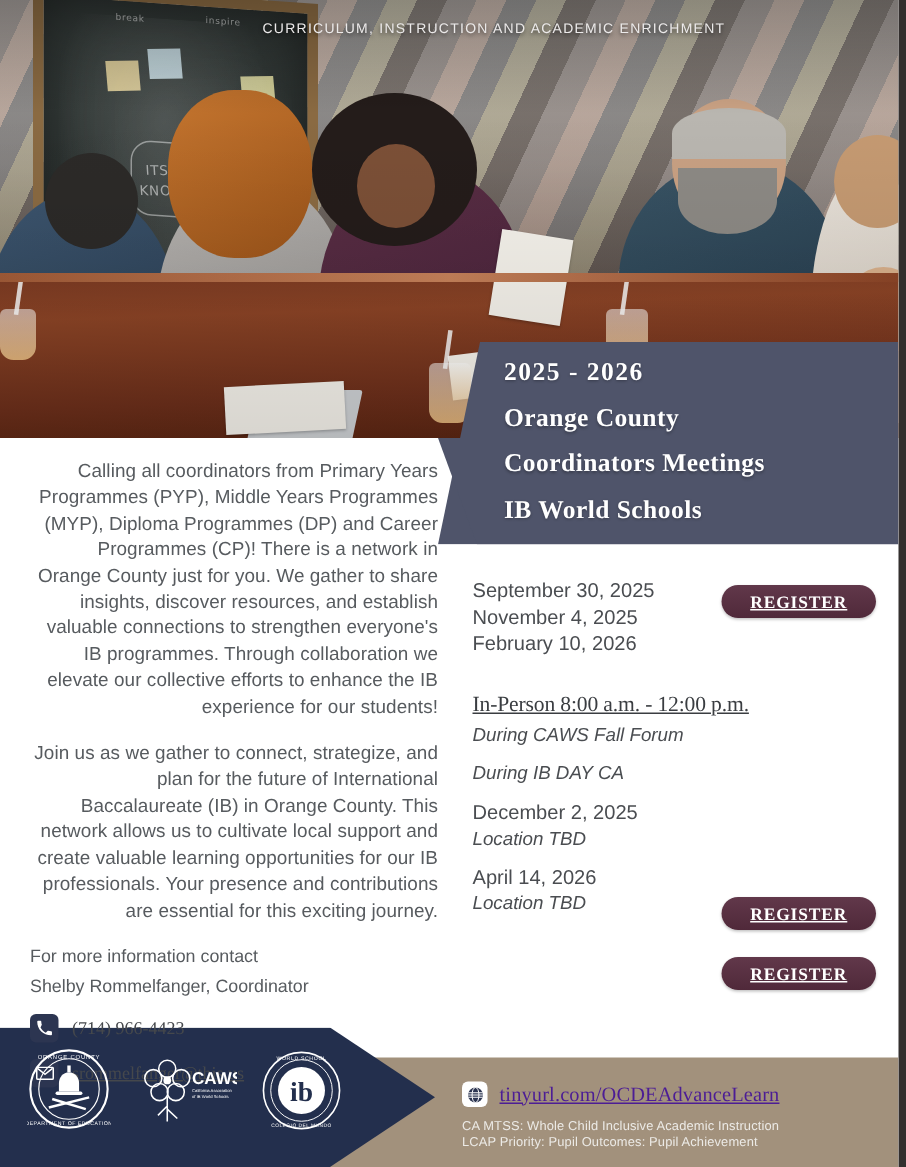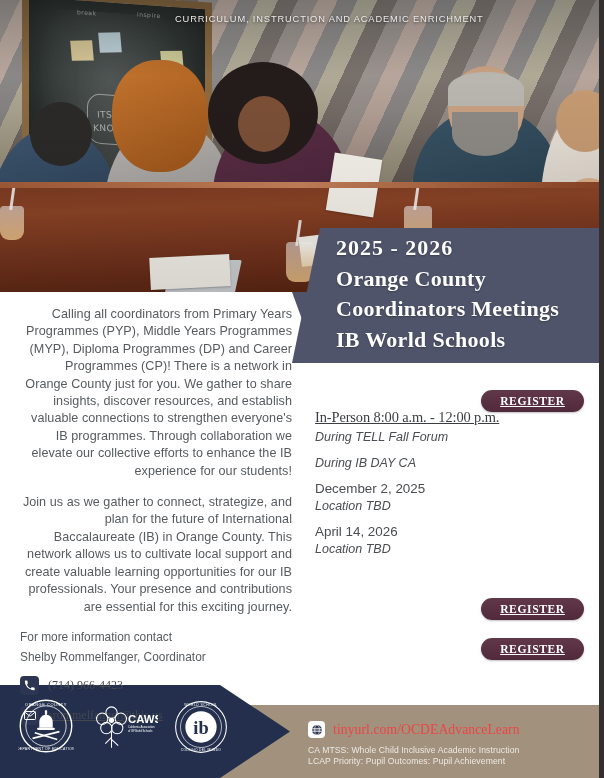--- a/index.html
+++ b/index.html
@@ -139,21 +139,21 @@
   .title-band-lower {
     position:absolute; left:292px; top:292px; width:307px; height:71px;
     background:#4f546a; z-index:7;
     clip-path:polygon(0 0, 100% 0, 100% 100%, 26px 100%);
   }
   .title-text {
     position:absolute; left:336px; top:233px; z-index:9;
     color:#ffffff;
     font-family:"Liberation Serif", "DejaVu Serif", serif;
     font-weight:700;
-    font-size:22px;
+    font-size:17px;
     line-height:30.5px;
     letter-spacing:.3px;
     text-shadow:0 1px 2px rgba(0,0,0,.3);
   }
   .title-text .y { letter-spacing:1px; }
 
   
   .left-col { position:absolute; left:20px; top:306px; width:272px; z-index:5; }
   .body-p {
     color:#575b5f; font-size:12.6px; line-height:17.4px; letter-spacing:.05px;
@@ -211,21 +211,21 @@
   }
   .logos { position:absolute; left:18px; bottom:24px; z-index:6; display:flex; align-items:center; gap:22px; }
   .logo-ocde { width:56px; height:56px; position:relative; }
   .logo-caws { width:56px; height:56px; position:relative; }
   .logo-ib   { width:52px; height:52px; position:relative; }
 
   .url-row { position:absolute; left:308px; bottom:40px; z-index:6; display:flex; align-items:center; gap:8px; }
   .globe-box { width:17px;height:17px;border-radius:4px;background:#ffffff;display:flex;align-items:center;justify-content:center; }
   .url-text {
     font-family:"Liberation Serif","DejaVu Serif",serif;
-    color:#ef4444; font-size:13.6px; letter-spacing:.1px;
+    color:#4c1d95; font-size:13.6px; text-decoration:underline; letter-spacing:.1px;
   }
   .foot-note {
     position:absolute; left:308px; bottom:10px; z-index:6;
     color:#eceae6; font-size:8.6px; line-height:11.6px; letter-spacing:.1px;
   }
 </style>
 </head>
 <body>
 
 <div class="flyer">
@@ -312,27 +312,38 @@
             <rect x="1" y="1" width="22" height="16" rx="1.5" fill="none" stroke="#ffffff" stroke-width="2"></rect>
             <path d="M2 2.5 12 10.5 22 2.5" fill="none" stroke="#ffffff" stroke-width="2"></path>
           </svg>
       </span>
       <span class="ctext link">srommelfanger@this.us</span>
     </div>
   </div>
 
   <div class="right-col">
 
+    <div>
+      <div class="evt">
+        <div>September 30, 2025</div>
+      </div>
+      <div class="evt">
+        <div>November 4, 2025</div>
+      </div>
+      <div class="evt">
+        <div>February 10, 2026</div>
+      </div>
+    </div>
 
     <div class="gap-md"></div>
 
     <div class="sec-head">In-Person 8:00 a.m. - 12:00 p.m.</div>
     <div>
       <div class="evt">
-        <div class="sub">During TELL Fall Forum</div>
+        <div class="sub">During CAWS Fall Forum</div>
       </div>
       <div class="gap-sm"></div>
       <div class="evt">
         <div class="sub">During IB DAY CA</div>
       </div>
       <div class="gap-sm"></div>
       <div class="evt">
         <div>December 2, 2025</div>
         <div class="sub">Location TBD</div>
       </div>

